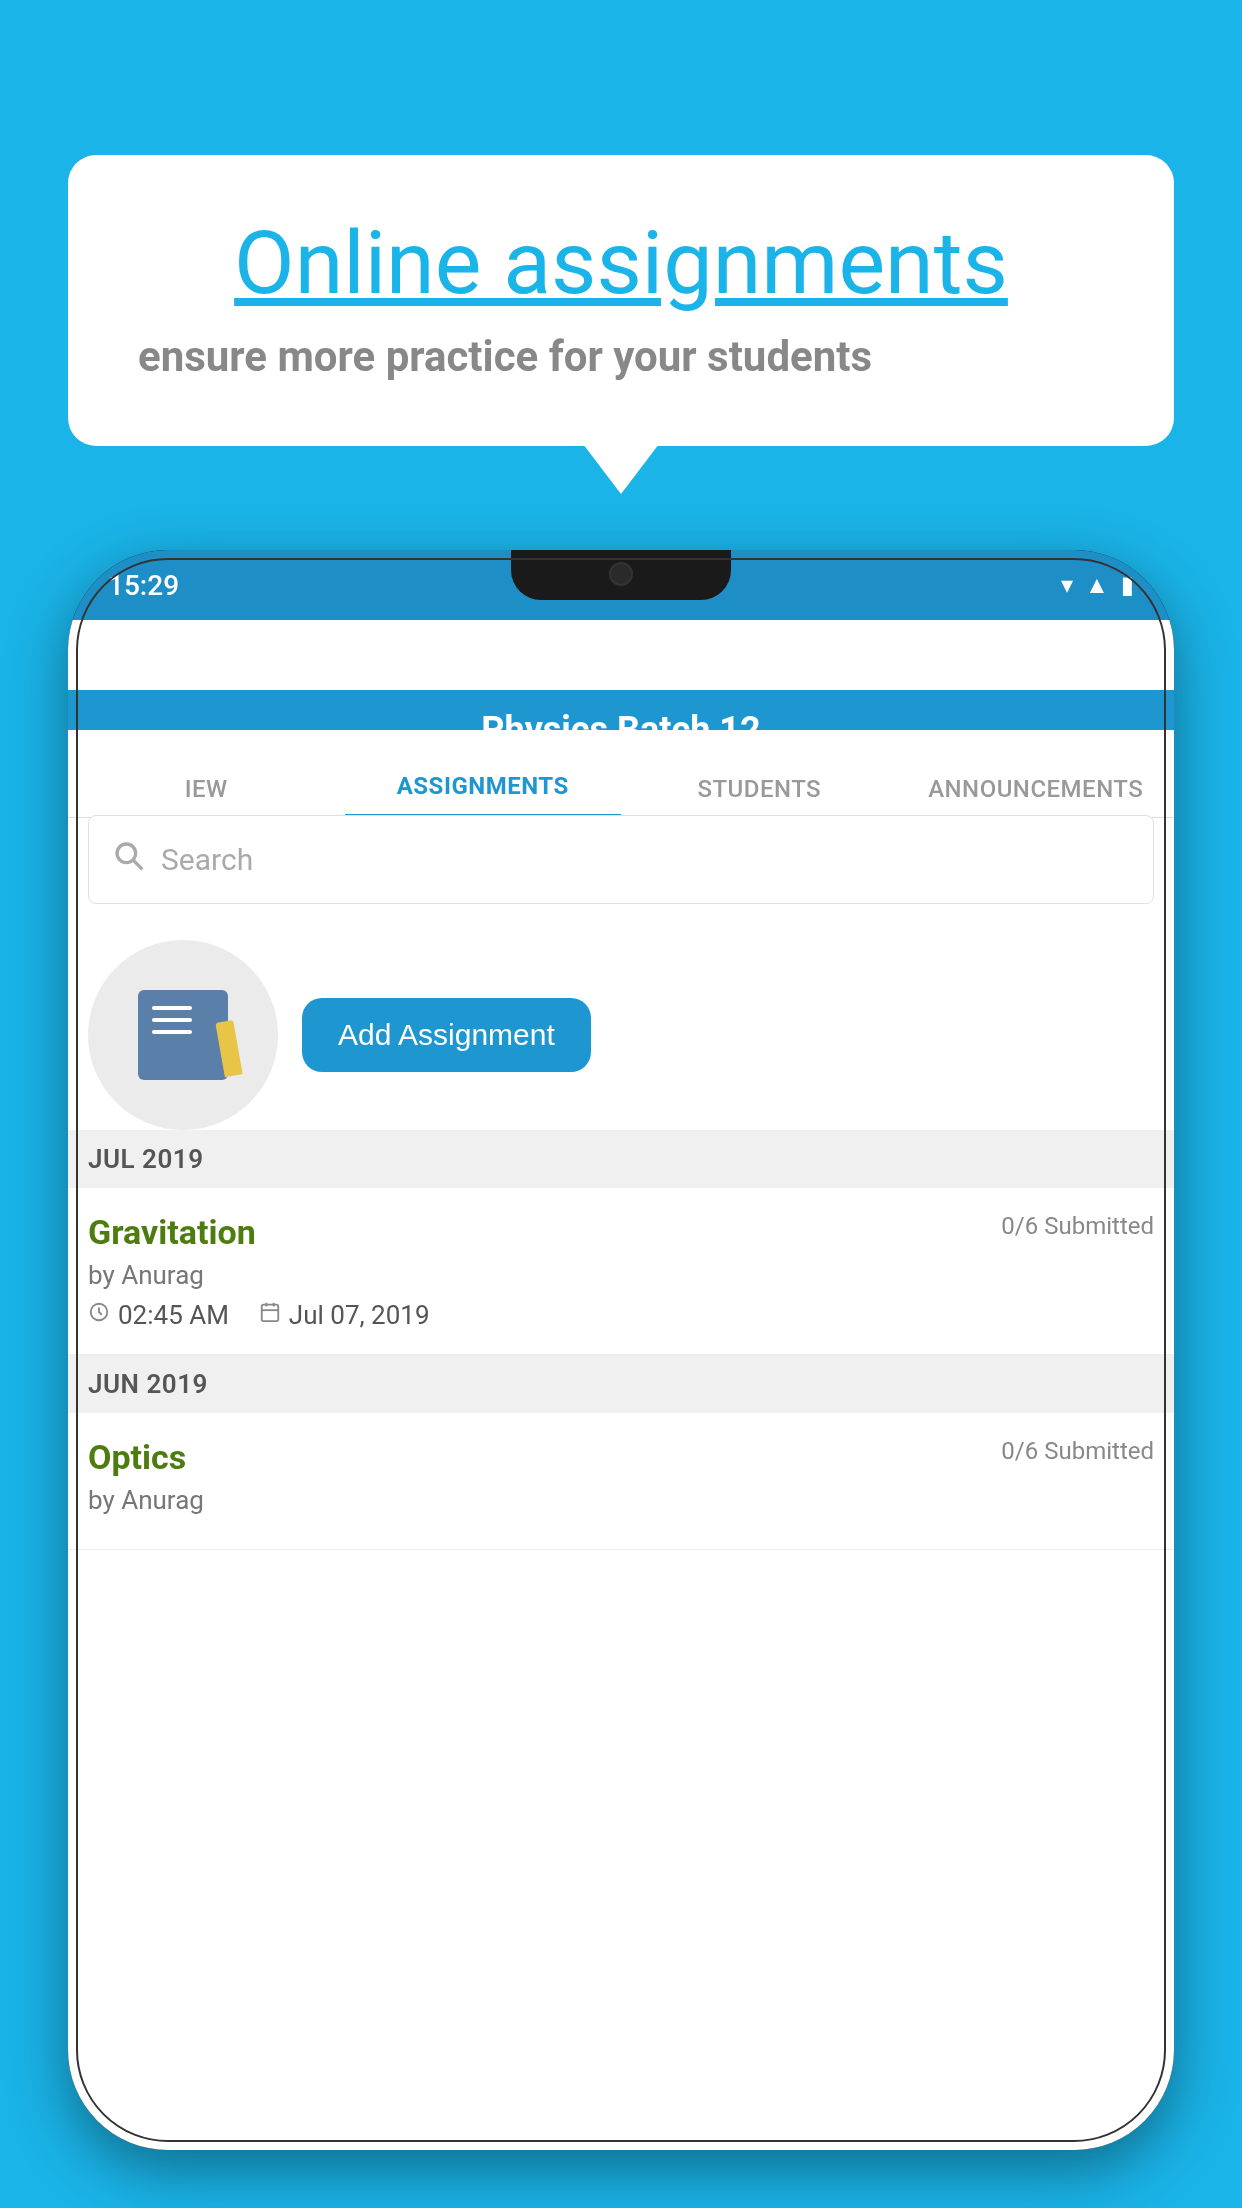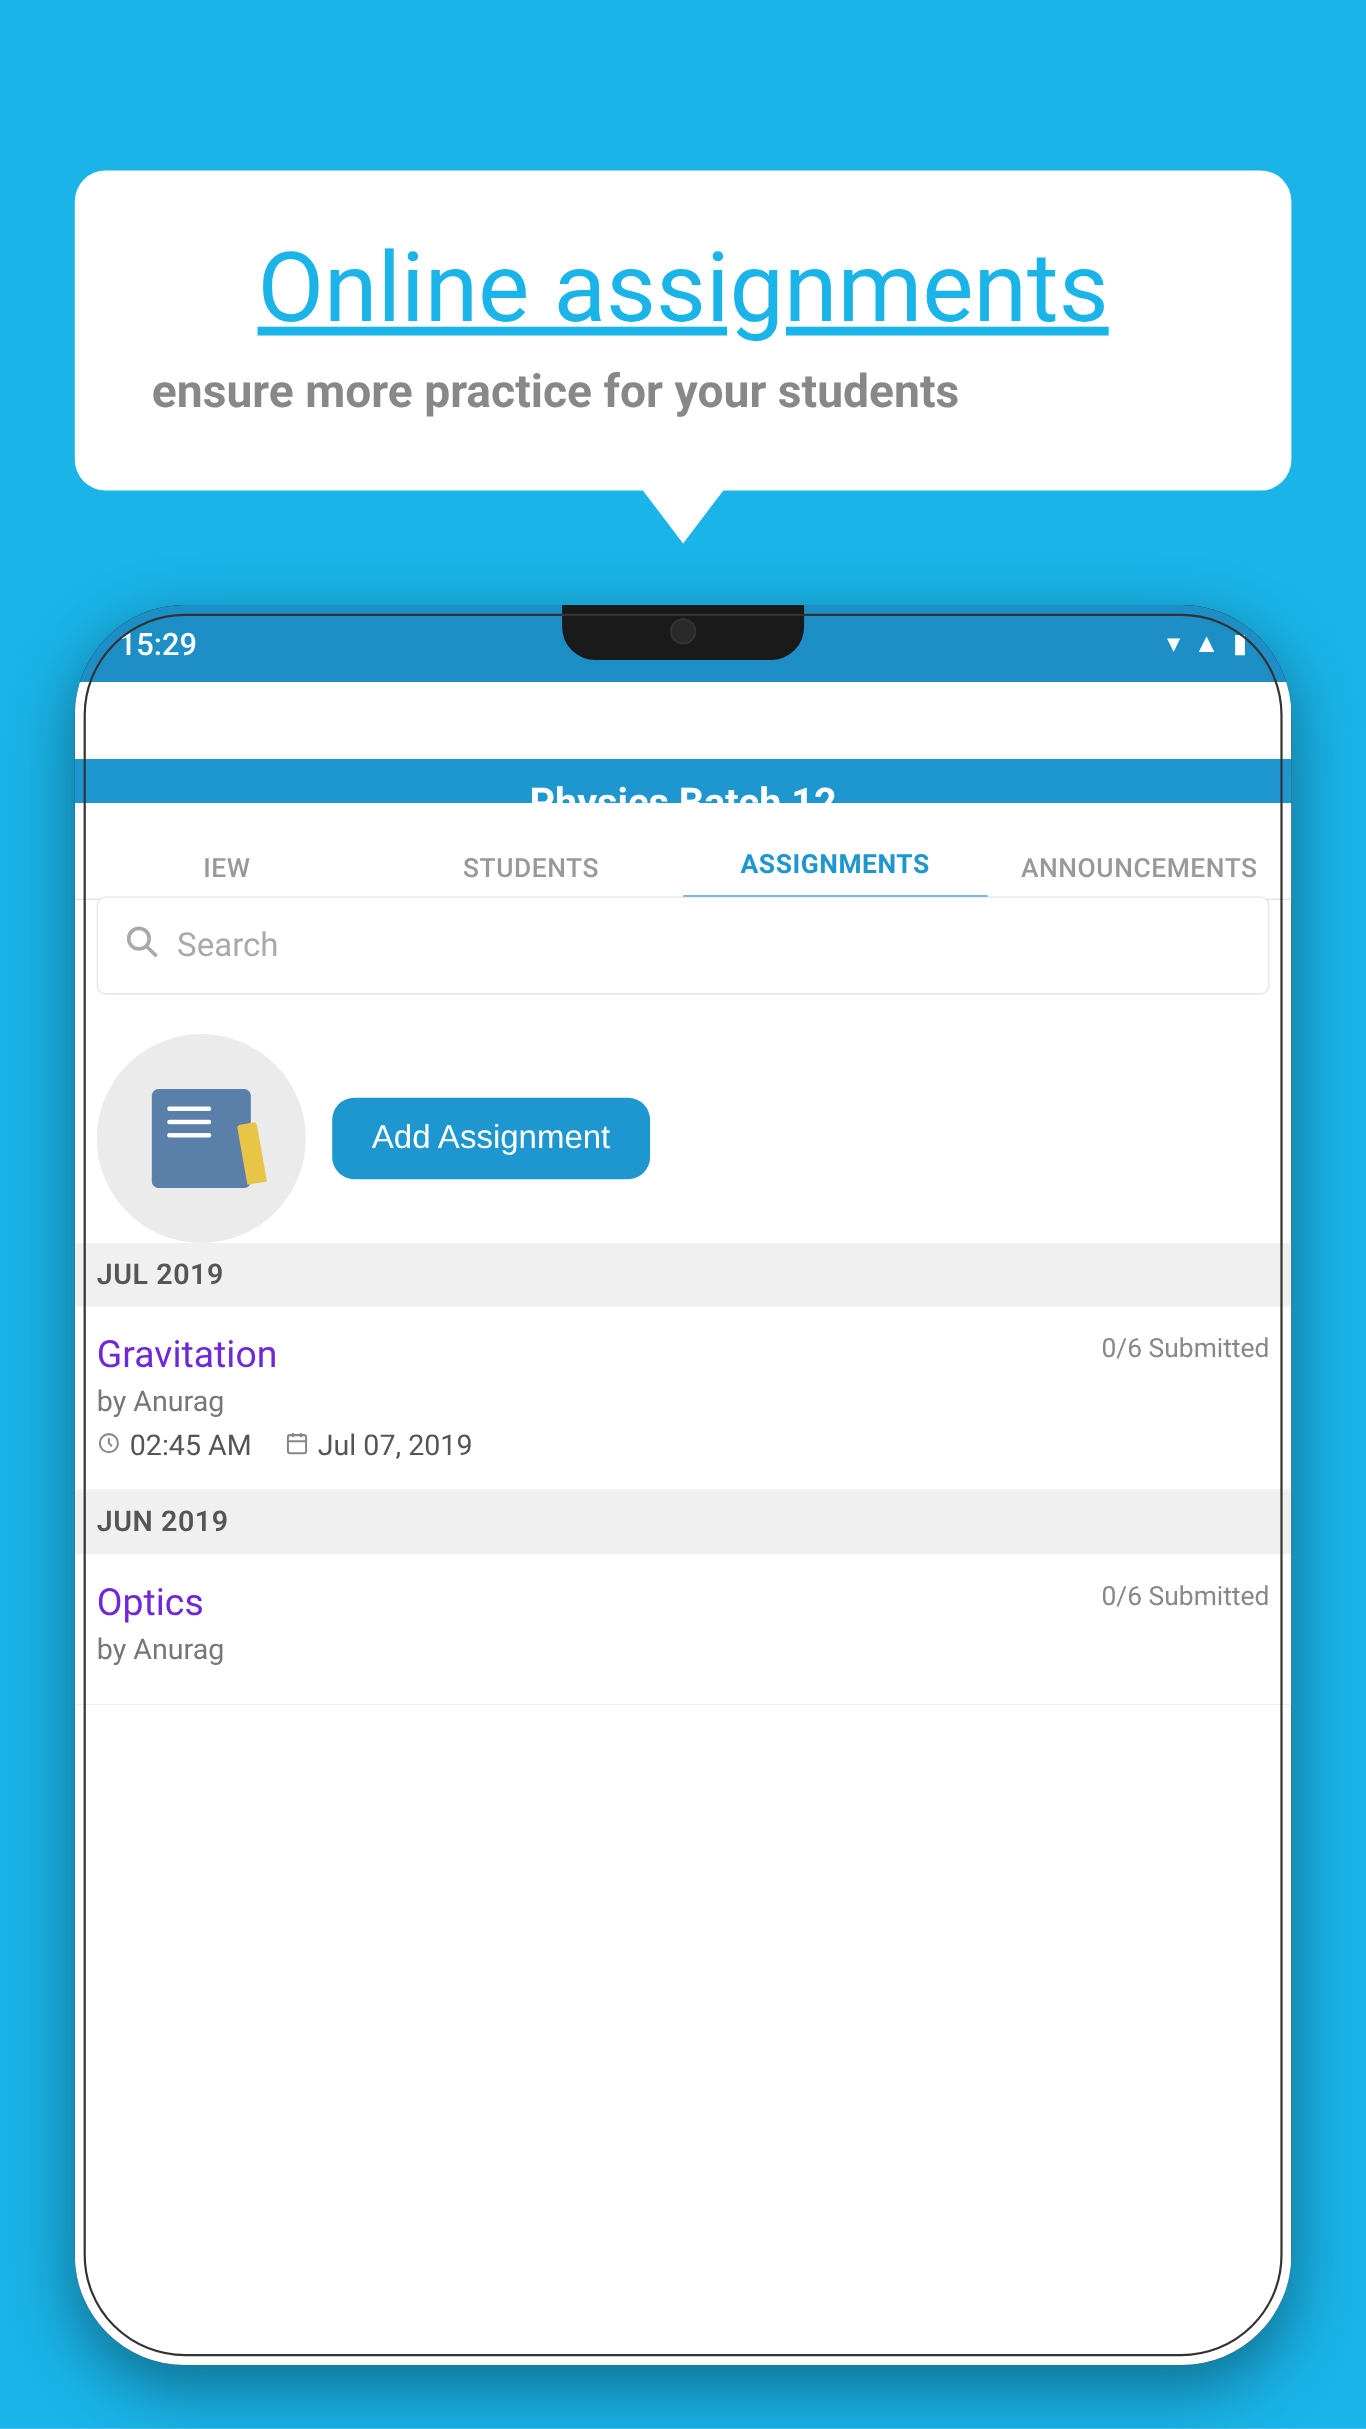--- a/index.html
+++ b/index.html
@@ -340,22 +340,22 @@
 
     .assignment-top {
       display: flex;
       justify-content: space-between;
       align-items: flex-start;
       margin-bottom: 8px;
     }
 
     .assignment-title {
       font-size: 34px;
-      font-weight: 400;
-      color: #6d28d9;
+      font-weight: 700;
+      color: #4d7c0f;
     }
 
     .assignment-submitted {
       font-size: 24px;
       color: #888;
     }
 
     .assignment-by {
       font-size: 26px;
       color: #777;
@@ -434,22 +434,22 @@
       <span class="header-back">←</span>
       <div class="header-title-group">
         <div class="header-title">Physics Batch 12</div>
         <div class="header-subtitle">Owner</div>
       </div>
       <span class="header-settings">⚙</span>
     </div>
 
     <div class="tabs-bar">
       <div class="tab-item">IEW</div>
+      <div class="tab-item active">ASSIGNMENTS</div>
       <div class="tab-item">STUDENTS</div>
-      <div class="tab-item active">ASSIGNMENTS</div>
       <div class="tab-item">ANNOUNCEMENTS</div>
     </div>
 
     <div class="search-bar">
       <span class="search-icon-svg">
         <svg width="32" height="32" viewBox="0 0 24 24" fill="none" stroke="#aaa" stroke-width="2.5">
           <circle cx="10" cy="10" r="7"></circle>
           <line x1="15.5" y1="15.5" x2="22" y2="22"></line>
         </svg>
       </span>

